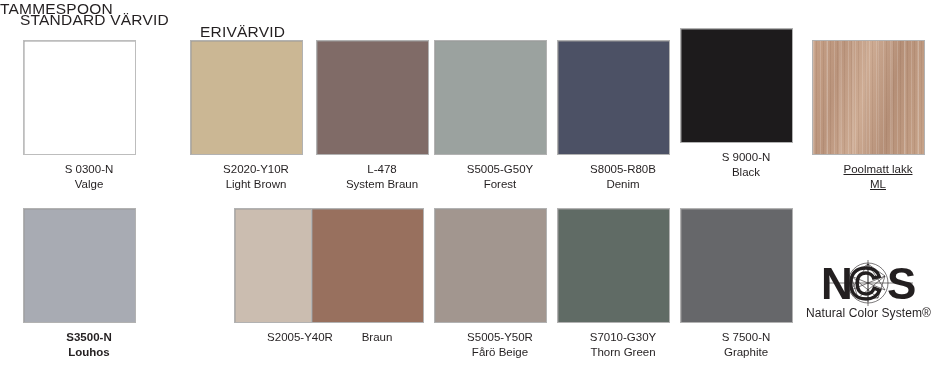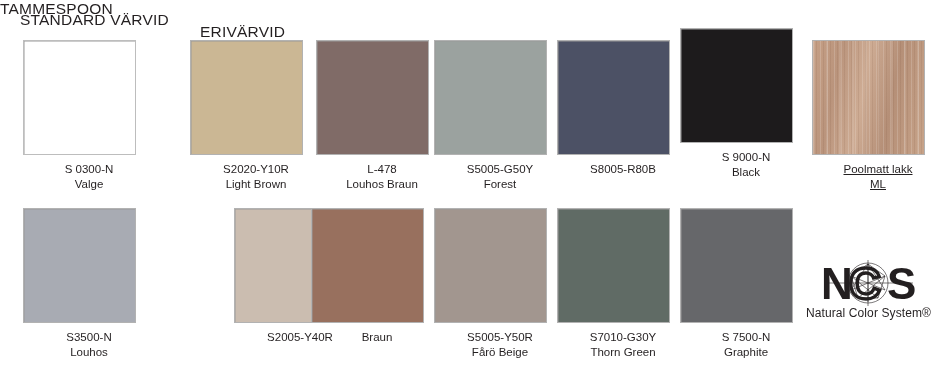--- a/index.html
+++ b/index.html
@@ -123,53 +123,54 @@
       <div class="swatch-chip" style="background: rgb(203, 183, 148);"></div>
       <div class="swatch-labels">
         <span class="swatch-code">S2020-Y10R</span>
         <span class="swatch-name">Light Brown</span>
       </div>
     </div>
     <div class="swatch-cell" style="left: 316px; top: 40px;">
       <div class="swatch-chip" style="background: rgb(128, 107, 103);"></div>
       <div class="swatch-labels">
         <span class="swatch-code">L-478</span>
-        <span class="swatch-name">Louhos Braun</span>
+        <span class="swatch-name">System Braun</span>
       </div>
     </div>
     <div class="swatch-cell" style="left: 434px; top: 40px;">
       <div class="swatch-chip" style="background: rgb(155, 162, 159);"></div>
       <div class="swatch-labels">
         <span class="swatch-code">S5005-G50Y</span>
         <span class="swatch-name">Forest</span>
       </div>
     </div>
     <div class="swatch-cell" style="left: 557px; top: 40px;">
       <div class="swatch-chip" style="background: rgb(76, 81, 101);"></div>
       <div class="swatch-labels">
         <span class="swatch-code">S8005-R80B</span>
+        <span class="swatch-name">Denim</span>
       </div>
     </div>
     <div class="swatch-cell" style="left: 680px; top: 28px;">
       <div class="swatch-chip" style="background: rgb(29, 27, 28);"></div>
       <div class="swatch-labels">
         <span class="swatch-code">S 9000-N</span>
         <span class="swatch-name">Black</span>
       </div>
     </div>
     <div class="swatch-cell" style="left: 812px; top: 40px; text-decoration: underline;">
       <div class="swatch-chip wood-chip" style="background: rgb(189, 154, 131);">
         <div class="grain"></div>
       </div>
       <div class="swatch-labels">
         <span class="swatch-code">Poolmatt lakk</span>
         <span class="swatch-name">ML</span>
       </div>
     </div>
-    <div class="swatch-cell" style="left: 23px; top: 208px;">
+    <div class="swatch-cell" style="left: 23px; top: 208px; font-weight: bold;">
       <div class="swatch-chip" style="background: rgb(168, 171, 179);"></div>
       <div class="swatch-labels">
         <span class="swatch-code">S3500-N</span>
         <span class="swatch-name">Louhos</span>
       </div>
     </div>
     <div class="swatch-cell" style="left: 190px; top: 208px; padding-left: 44px;">
       <div class="swatch-chip" style="background: rgb(203, 189, 176);"></div>
       <div class="swatch-labels">
         <span class="swatch-code">S2005-Y40R</span>

